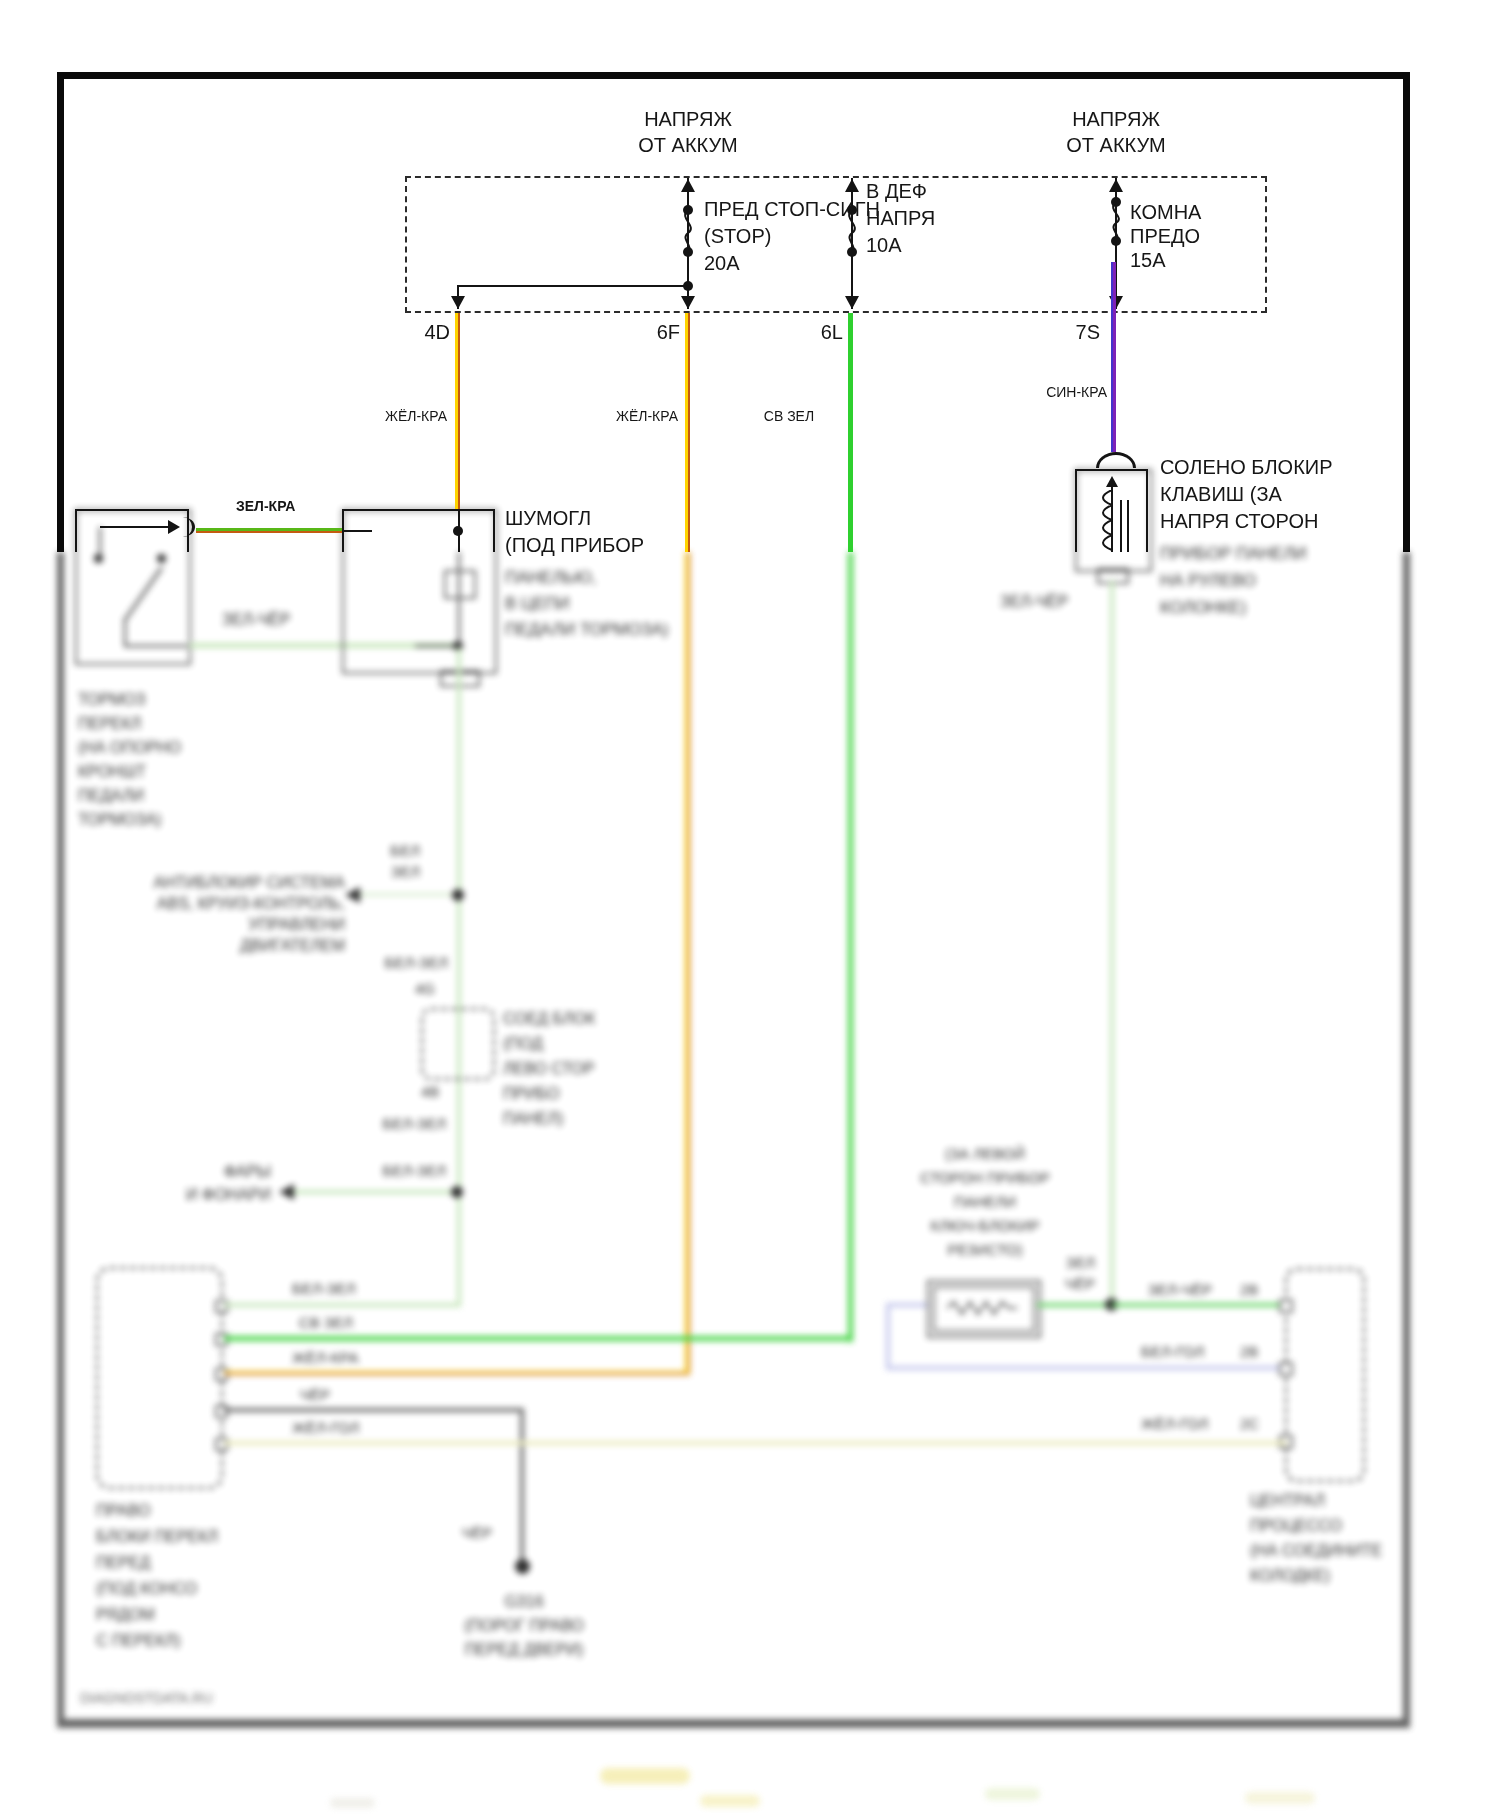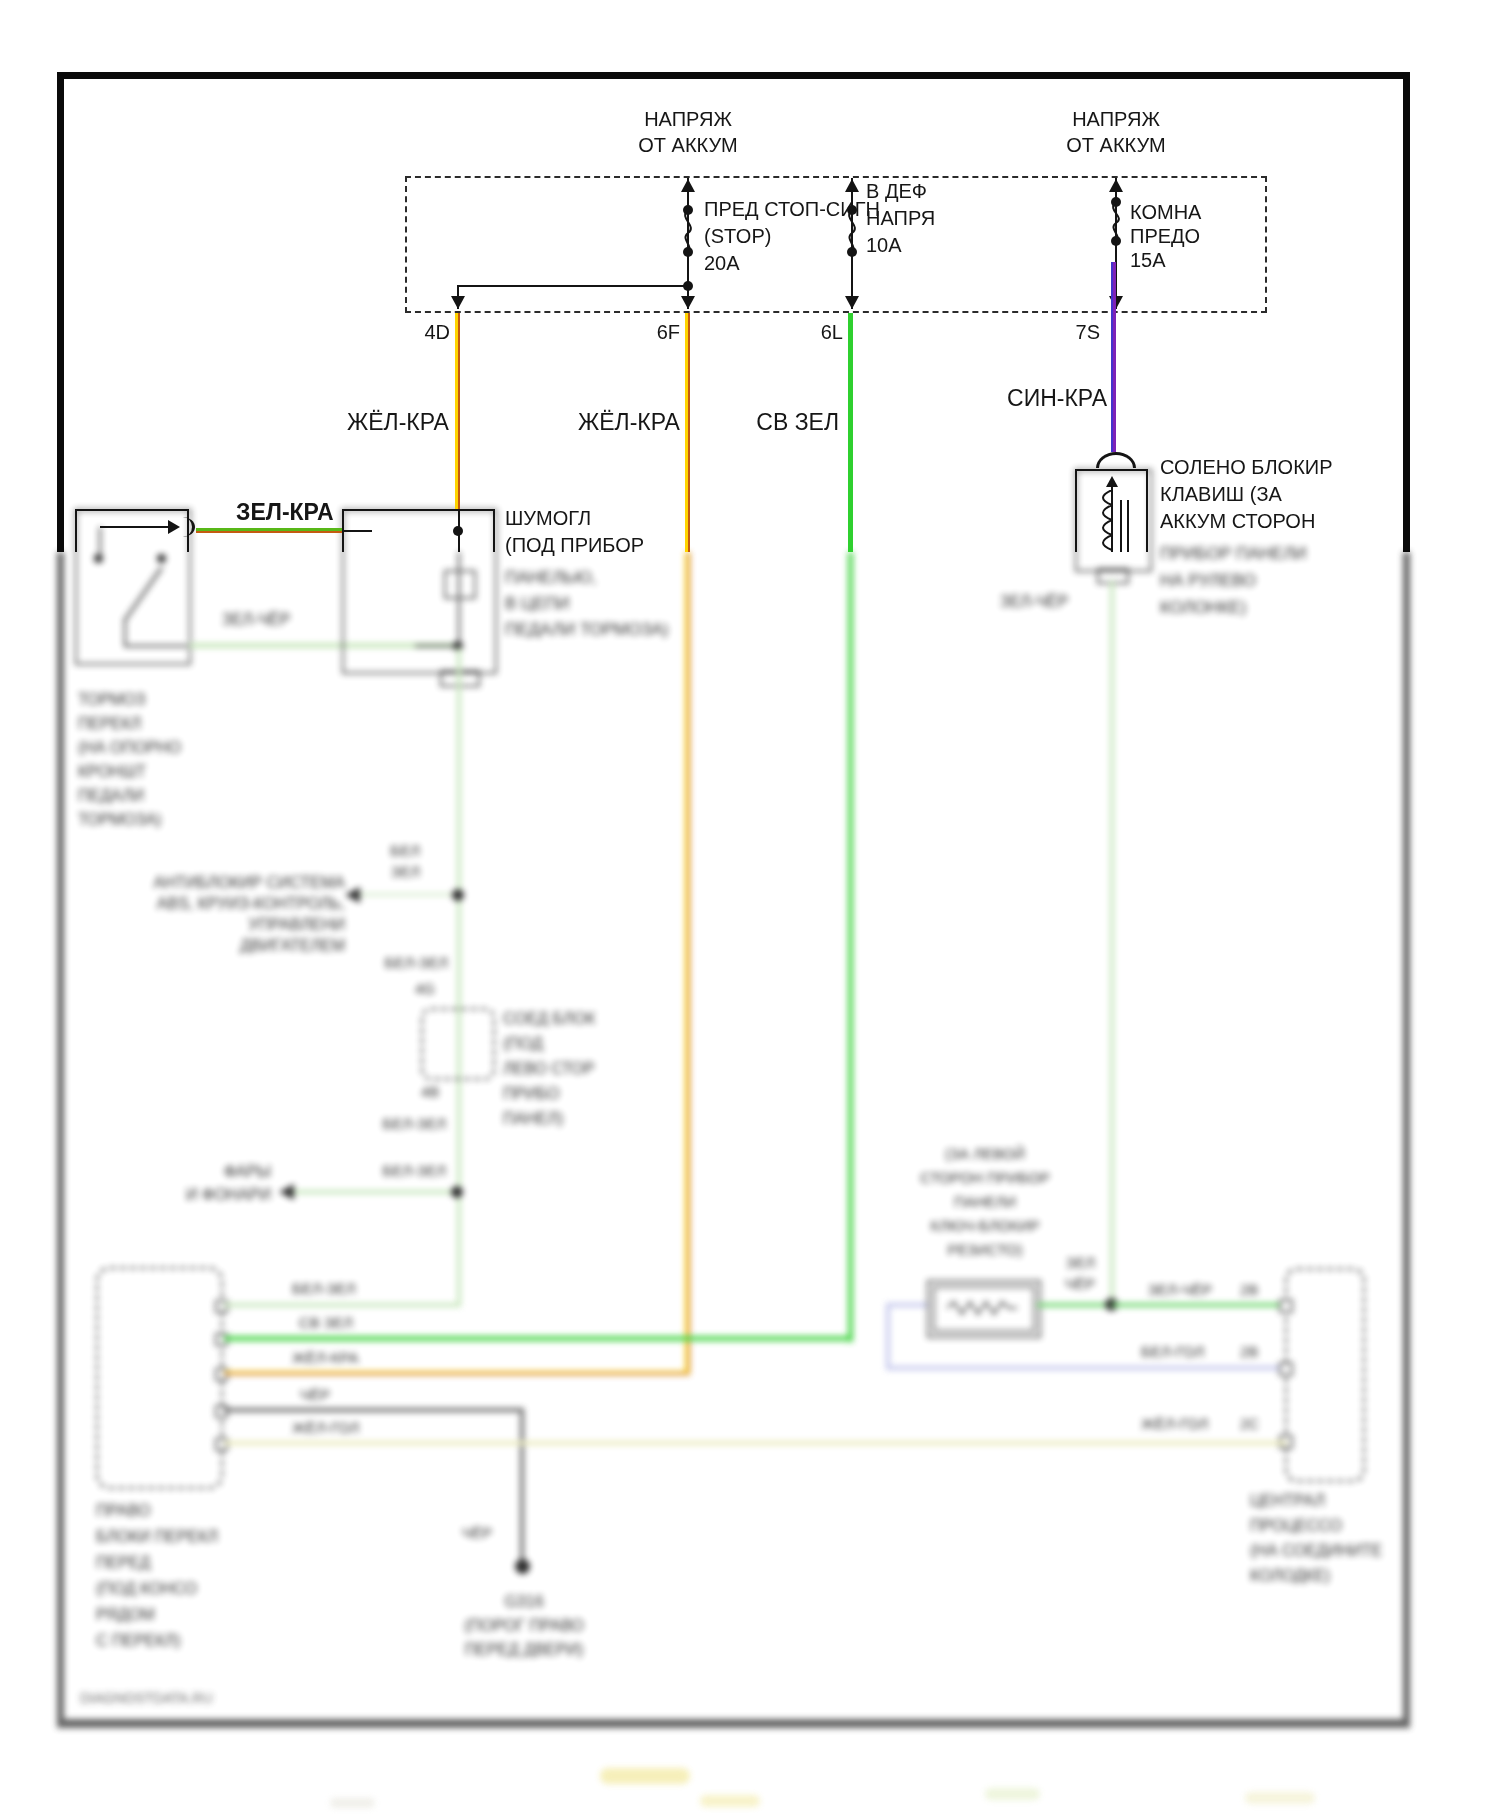--- a/index.html
+++ b/index.html
@@ -1,21 +1,21 @@
 <!DOCTYPE html>
 <html style="--line: #141414; --wire_yellow: #ffd400; --wire_red: #c45c10; --sv_zel: #2fd02f; --sin: #4433cc; --purp: #7d22b8; --zel: #58b818; --pale_green: #bfe3b2; --green2: #57cf57; --orange_pale: #f2c063; --dark_wire: #585858; --pale_yellow: #e7e7b0; --lavender: #bcc0ea; --border_gray: #4f4f4f;"><head>
 <meta charset="utf-8">
 <style>
   html,body{margin:0;padding:0;background:#fff;}
   .page{position:relative;width:1500px;height:1814px;background:#fff;overflow:hidden;
         font-family:"Liberation Sans",sans-serif;}
   .a{position:absolute;}
   .ln{background:var(--line);}
   .t{font-size:20px;line-height:1.25;color:#161616;white-space:nowrap;}
-  .t19{font-size:23px;} .t17{font-size:17px;} .t16{font-size:16px;} .t15{font-size:15px;} .t14{font-size:14px;}
+  .t19{font-size:14px;} .t17{font-size:17px;} .t16{font-size:16px;} .t15{font-size:15px;} .t14{font-size:14px;}
   .tr{text-align:right;} .tc{text-align:center;}
   .stack div{white-space:nowrap;}
   .dash{border:2px dashed #2b2b2b;}
   .solid{border:2px solid #3a3a3a;}
   .dot{background:#141414;border-radius:50%;}
   .ar-up{width:0;height:0;border-left:7px solid transparent;border-right:7px solid transparent;border-bottom:13px solid var(--line);}
   .ar-dn{width:0;height:0;border-left:7px solid transparent;border-right:7px solid transparent;border-top:13px solid var(--line);}
   .ar-lf{width:0;height:0;border-top:8px solid transparent;border-bottom:8px solid transparent;border-right:15px solid var(--line);}
   .ar-rt{width:0;height:0;border-top:7px solid transparent;border-bottom:7px solid transparent;border-left:12px solid var(--line);}
   .yk-v{background:linear-gradient(to right,var(--wire_yellow) 0 55%,var(--wire_red) 55% 100%);}
@@ -274,21 +274,21 @@
   <div class="a t tr" style="left:793px;top:320px;width:50px;">6L</div>
   <div class="a t tr" style="left:1050px;top:320px;width:50px;">7S</div>
 
   <div class="a yk-v" style="left:455px;top:313px;width:5px;height:196px;"></div>
   <div class="a yk-v" style="left:685px;top:313px;width:5px;height:239px;"></div>
   <div class="a" style="left:848px;top:313px;width:5px;height:239px;background:var(--sv_zel);"></div>
   <div class="a sk-v" style="left:1111px;top:262px;width:5px;height:190px;"></div>
 
   <div class="a t t19 tr" style="left:347px;top:408px;width:100px;">ЖЁЛ-КРА</div>
   <div class="a t t19 tr" style="left:578px;top:408px;width:100px;">ЖЁЛ-КРА</div>
-  <div class="a t t19 tr" style="left:739px;top:408px;width:100px;">СВ ЗЕЛ</div>
+  <div class="a t t19 tr" style="left:739px;top:408px;width:100px;text-align:center;">СВ ЗЕЛ</div>
   <div class="a t t19 tr" style="left:1007px;top:384px;width:100px;">СИН-КРА</div>
 
   <div class="a ln" style="left:75px;top:509px;width:114px;height:2px;"></div>
   <div class="a ln" style="left:75px;top:509px;width:2px;height:43px;"></div>
   <div class="a ln" style="left:187px;top:509px;width:2px;height:43px;"></div>
   <div class="a ln" style="left:100px;top:526px;width:70px;height:2px;"></div>
   <div class="a ar-rt" style="left:168px;top:520px;"></div>
   <div class="a" style="left:183px;top:517px;width:9px;height:20px;border-right:3px solid #141414;border-radius:0 100% 100% 0 / 0 50% 50% 0;"></div>
 
   <div class="a zk-h" style="left:196px;top:528px;width:146px;height:5px;"></div>
@@ -310,16 +310,16 @@
   <div class="a" style="left:1106px;top:476px;width:0;height:0;border-left:6px solid transparent;border-right:6px solid transparent;border-bottom:11px solid #141414;"></div>
   <div class="a ln" style="left:1111px;top:478px;width:2px;height:74px;"></div>
   <svg class="a" style="left:1099px;top:490px;" width="14" height="62" viewBox="0 0 14 62">
     <path d="M13,0 Q-5,8 13,15 Q-5,23 13,30 Q-5,38 13,45 Q-5,53 13,60" fill="none" stroke="#141414" stroke-width="2"></path>
   </svg>
   <div class="a ln" style="left:1120px;top:500px;width:2px;height:52px;"></div>
   <div class="a ln" style="left:1127px;top:500px;width:2px;height:52px;"></div>
   <div class="a stack t" style="left:1160px;top:454px;line-height:27px;">
     <div>СОЛЕНО БЛОКИР</div>
     <div>КЛАВИШ (ЗА</div>
-    <div>АККУМ СТОРОН</div>
+    <div>НАПРЯ СТОРОН</div>
   </div>
 
 </div>
 
 </body></html>

